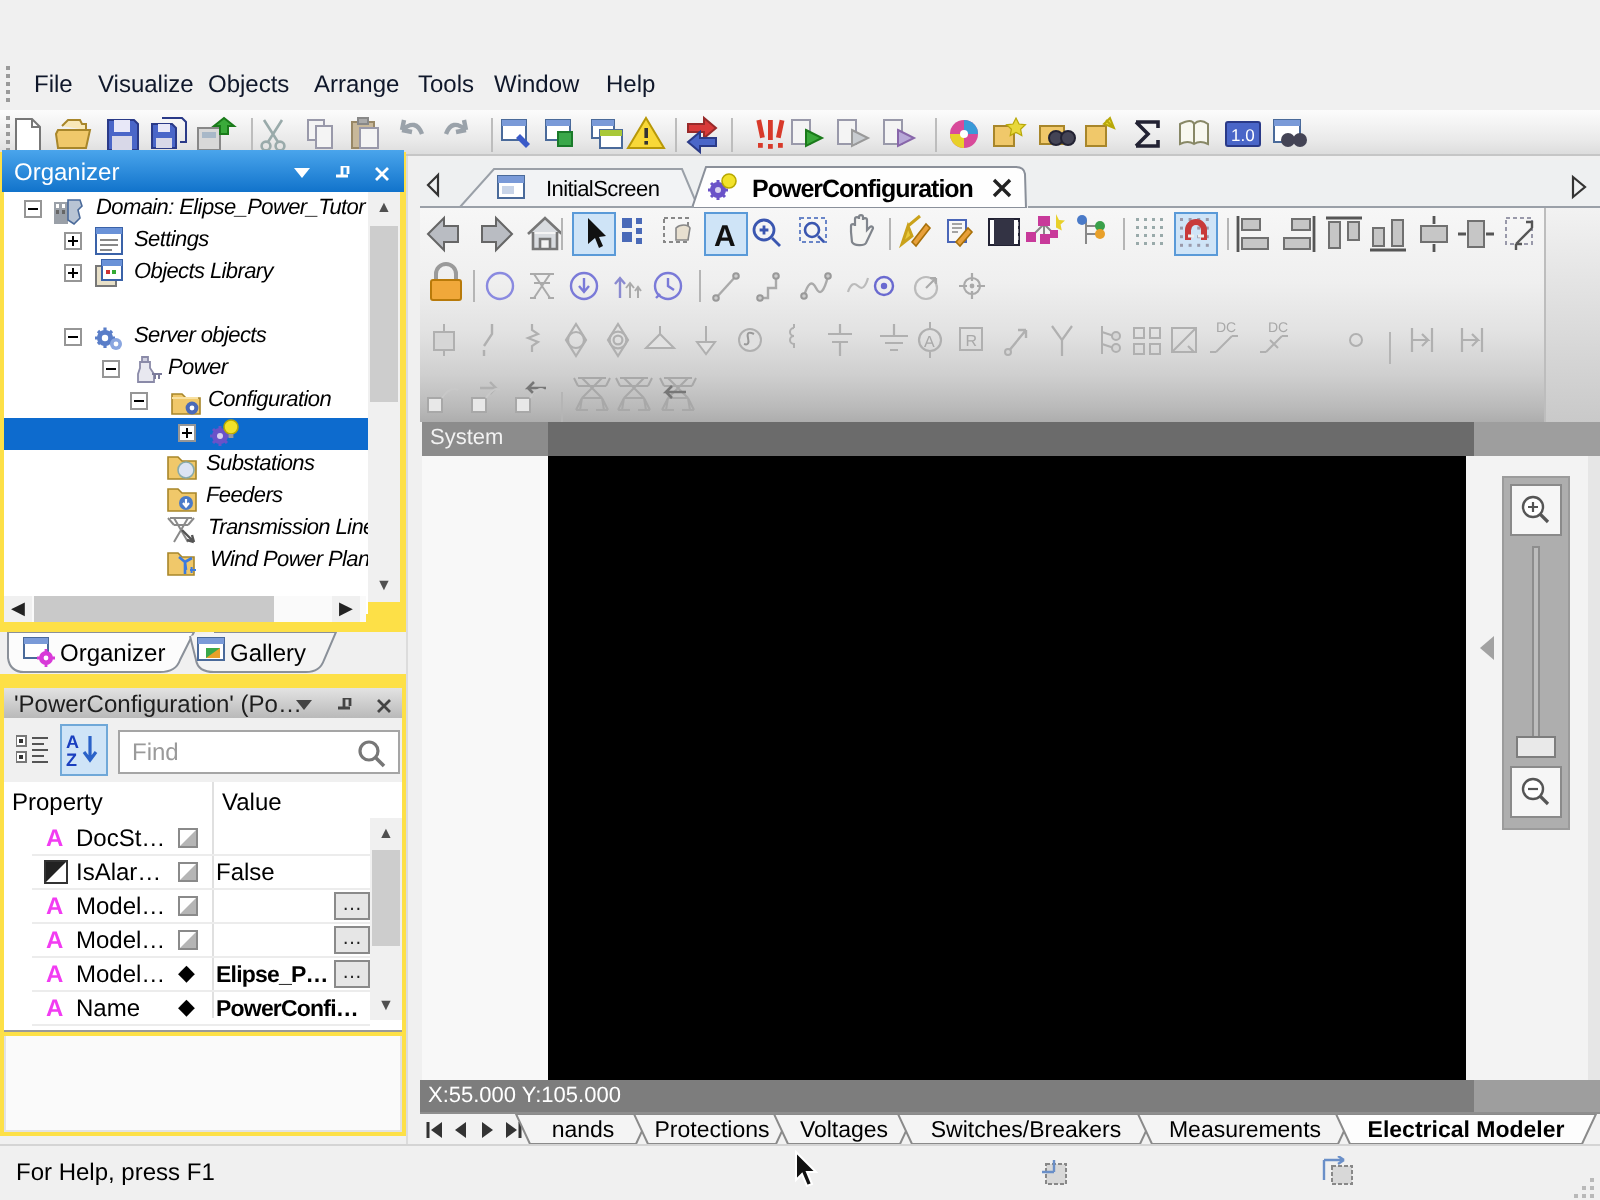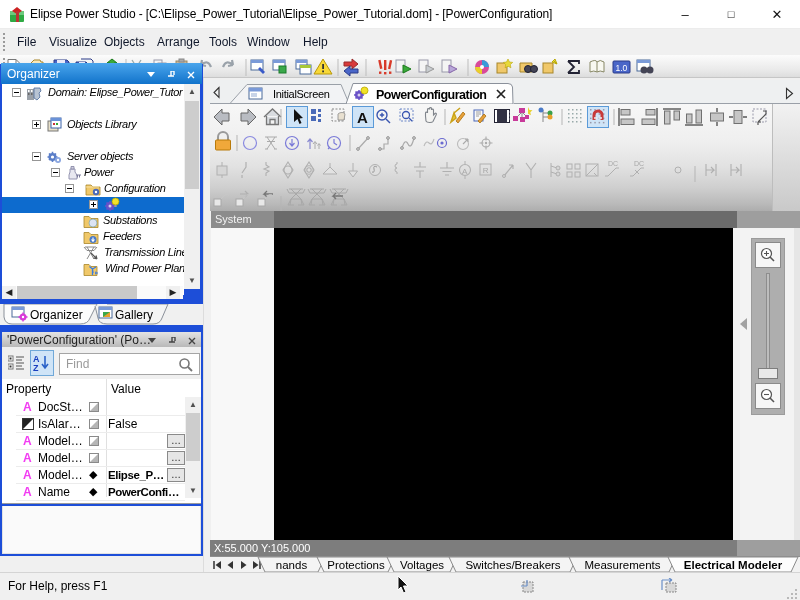--- a/index.html
+++ b/index.html
@@ -10,21 +10,21 @@
 #title{left:0;top:0;width:800px;height:29px;background:#fff;border-bottom:1px solid #ececec;}
 #title .txt{left:30px;top:7px;font-size:12px;color:#000;letter-spacing:-0.1px;}
 .winbtn{top:0;width:46px;height:29px;color:#111;text-align:center;font-size:13px;line-height:29px;font-family:"Liberation Sans",sans-serif;}
 
 #menubar{left:0;top:30px;width:800px;height:25px;background:#f0f0f0;}
 #menubar span{position:absolute;top:5px;font-size:12px;color:#0f172a;}
 .grip{border-left:2px dotted #9a9a9a;width:2px;}
 
 #toolbar{left:0;top:55px;width:800px;height:23px;background:linear-gradient(#fcfcfc,#e9e9e9 70%,#dddddd);border-bottom:1px solid #c6c6c6;}
 
-#lpanel{left:0;top:64px;width:203px;height:492px;background:#1d4ed8;}
+#lpanel{left:0;top:76px;width:203px;height:492px;background:#fde047;}
 #orghdr{left:1px;top:-1px;width:201px;height:21px;background:linear-gradient(#4aa5ec,#1173cb);color:#fff;font-size:12px;}
 #tree{left:2px;top:20px;width:182px;height:211px;background:#fff;overflow:hidden;font-style:italic;}
 #treesb{left:184px;top:20px;width:16px;height:202px;background:#f0f0f0;}
 #treehsb{left:2px;top:222px;width:181px;height:13px;background:#fafafa;}
 .trow{position:absolute;left:0;height:16px;width:182px;font-size:11px;letter-spacing:-0.3px;color:#000;white-space:nowrap;}
 .texp{position:absolute;width:9px;height:9px;border:1px solid #969696;background:#fff;top:3px;}
 .texp:before{content:"";position:absolute;left:1px;top:3px;width:5px;height:1px;background:#000;}
 .texp.plus:after{content:"";position:absolute;left:3px;top:1px;width:1px;height:5px;background:#000;}
 .ticon{position:absolute;width:16px;height:16px;top:0;}
 .tlabel{position:absolute;top:1px;}
@@ -57,32 +57,20 @@
 #sysbar{left:0;top:131px;width:590px;height:17px;}
 #canvas{left:0;top:148px;width:590px;height:312px;}
 #xybar{left:0;top:460px;width:590px;height:16px;background:#7d7d7d;color:#fff;font-size:11px;padding-left:44px;}
 #btabs{left:0;top:476px;width:590px;height:16px;background:#f2f2f2;border-top:1px solid #8e8e8e;}
 
 #statusbar{left:0;top:572px;width:800px;height:28px;background:#f0f0f0;border-top:1px solid #d4d4d4;font-size:12px;color:#000;}
 </style></head>
 <body>
 <div id="app">
 
-<div class="abs" id="title">
-  <svg class="abs" style="left:9px;top:6px" width="17" height="17" viewBox="0 0 17 17">
-    <rect x="1" y="5" width="14" height="11" rx="1" fill="#2faa44"></rect>
-    <rect x="1" y="5" width="14" height="4" fill="#6ec97e"></rect>
-    <path d="M3 5 L8 1 L13 5 L8 8 Z" fill="#cc2222"></path>
-    <rect x="7" y="5" width="3" height="11" fill="#bb3333"></rect>
-  </svg>
-  <span class="abs txt">Elipse Power Studio - [C:\Elipse_Power_Tutorial\Elipse_Power_Tutorial.dom] - [PowerConfiguration]</span>
-  <div class="abs winbtn" style="left:662px;">–</div>
-  <div class="abs winbtn" style="left:708px;font-size:11px;">□</div>
-  <div class="abs winbtn" style="left:754px;">✕</div>
-</div>
 
 <div class="abs" id="menubar">
   <div class="abs grip" style="left:3px;top:3px;height:18px;"></div>
   <span style="left:17px;">File</span>
   <span style="left:49px;">Visualize</span>
   <span style="left:104px;">Objects</span>
   <span style="left:157px;">Arrange</span>
   <span style="left:209px;">Tools</span>
   <span style="left:247px;">Window</span>
   <span style="left:303px;">Help</span>
@@ -189,20 +177,29 @@
           <svg class="ticon" style="left:24px;" viewBox="0 0 16 16" width="16" height="16">
             <rect x="1" y="4" width="7" height="11" fill="#9aa0a8"></rect>
             <rect x="2" y="5" width="1.5" height="2" fill="#fff"></rect>
             <rect x="5" y="5" width="1.5" height="2" fill="#fff"></rect>
             <rect x="2" y="8" width="1.5" height="2" fill="#666"></rect>
             <rect x="5" y="8" width="1.5" height="2" fill="#666"></rect>
             <path d="M8 3 L14 3 L15 6 L13 8 L14 12 L11 15 L8 13 Z" fill="#b8c4d4" stroke="#4a6a9a" stroke-width="0.8"></path>
           </svg>
           <span class="tlabel" style="left:46px;">Domain: Elipse_Power_Tutor</span>
         </div>
+        <div class="trow" style="top:17px;">
+          <div class="texp plus" style="left:30px;"></div>
+          <svg class="ticon" style="left:45px;" viewBox="0 0 16 16" width="16" height="16">
+            <rect x="1" y="1" width="13" height="13" fill="#fff" stroke="#3a62a8"></rect>
+            <rect x="1" y="1" width="13" height="3" fill="#6a92d8"></rect>
+            <path d="M3 7 h9 M3 9.5 h9 M3 12 h6" stroke="#888" stroke-width="1"></path>
+          </svg>
+          <span class="tlabel" style="left:65px;">Settings</span>
+        </div>
         <div class="trow" style="top:33px;">
           <div class="texp plus" style="left:30px;"></div>
           <svg class="ticon" style="left:45px;" viewBox="0 0 16 16" width="16" height="16">
             <rect x="1" y="4" width="10" height="10" fill="#e8e0c8" stroke="#777"></rect>
             <rect x="4" y="1" width="10" height="10" fill="#fff" stroke="#3a62a8"></rect>
             <rect x="4" y="1" width="10" height="3" fill="#6a92d8"></rect>
             <rect x="6" y="6" width="2" height="2" fill="#c33"></rect>
             <rect x="9" y="6" width="2" height="2" fill="#3a3"></rect>
           </svg>
           <span class="tlabel" style="left:65px;">Objects Library</span>

